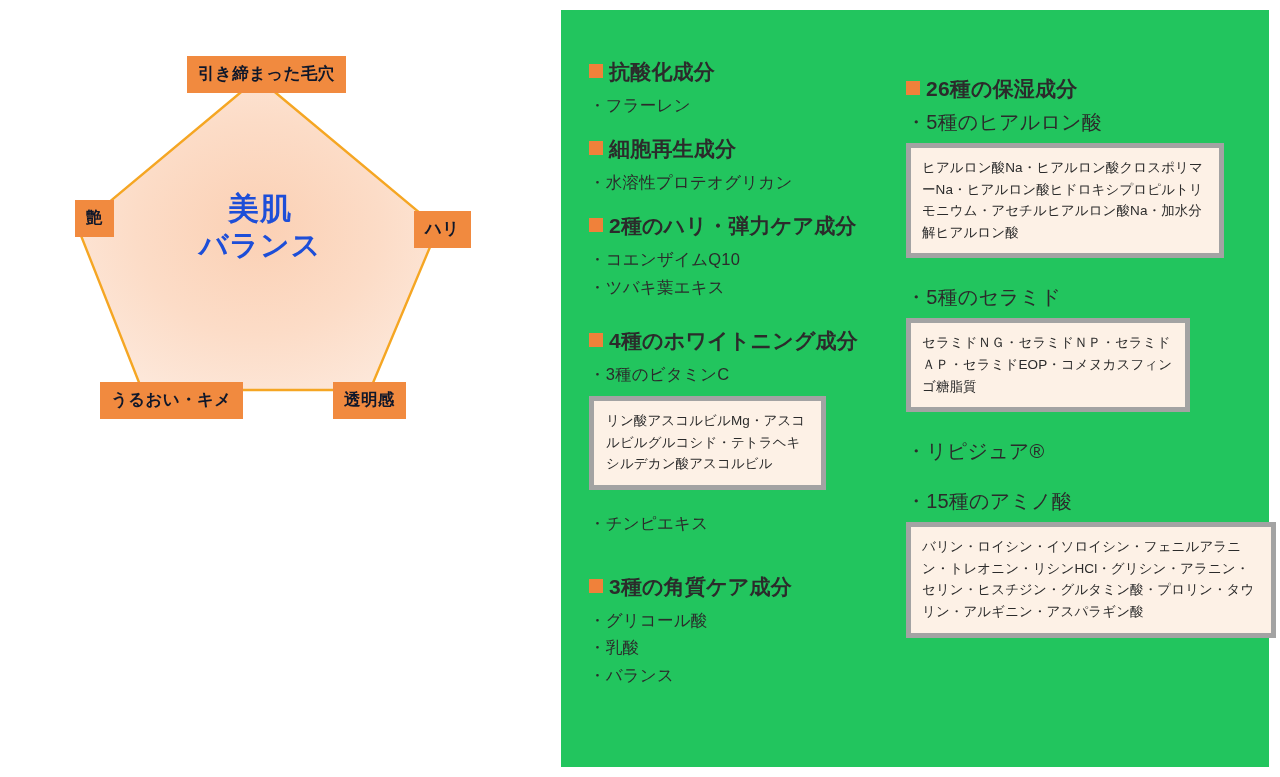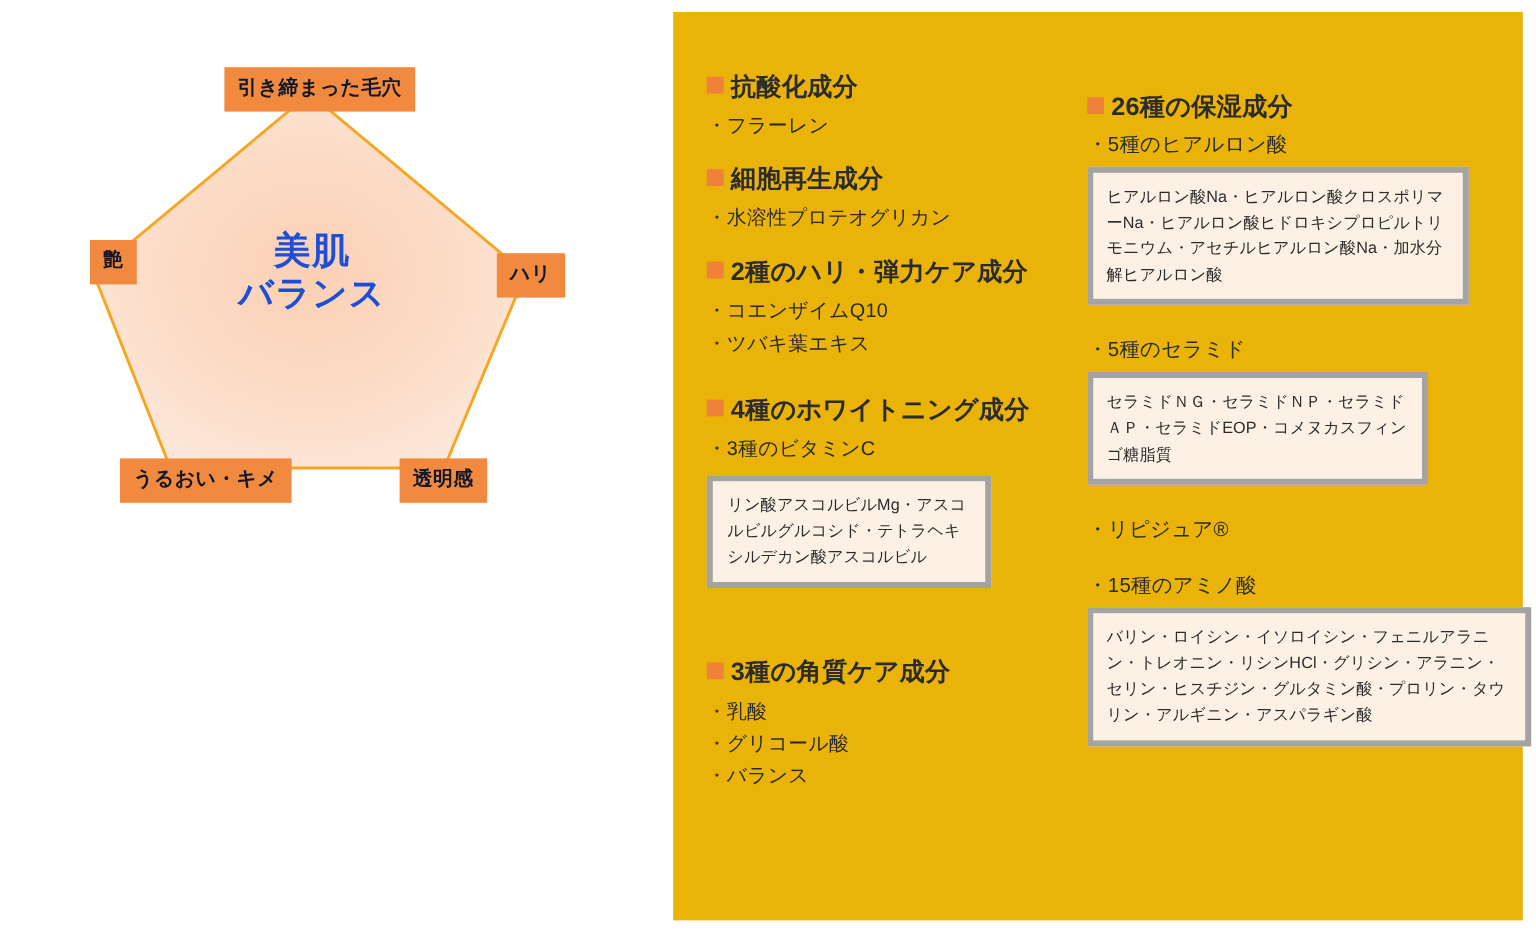--- a/index.html
+++ b/index.html
@@ -67,21 +67,21 @@
   #tag-bl     { left: 70px;  top: 342px; }
   #tag-br     { left: 303px; top: 342px; }
 
   
   #panel {
     position: absolute;
     left: 561px;
     top: 10px;
     width: 708px;
     height: 757px;
-    background: #eab308;
+    background: #22c55e;
   }
   .col {
     position: absolute;
     top: 0;
   }
   #col-left  { left: 28px; width: 320px; }
   #col-right { left: 345px; width: 340px; }
 
   .heading {
     display: flex;
@@ -105,21 +105,21 @@
   .item {
     font-size: 16.5px;
     color: #2b2b2b;
     letter-spacing: 0.2px;
     line-height: 1.65;
     margin: 0;
     white-space: nowrap;
   }
 
   .subitem {
-    font-size: 17px;
+    font-size: 20px;
     color: #2b2b2b;
     letter-spacing: 0.2px;
     margin: 0 0 7px 0;
     white-space: nowrap;
   }
 
   .box {
     border: 5px solid #a3a3a3;
     background: #fdf1e6;
     padding: 9px 11px 10px 11px;
@@ -207,31 +207,32 @@
 
     <div>
       <div class="heading">
         <span class="sq"></span>
         <span>4種のホワイトニング成分</span>
       </div>
       <p class="item">・3種のビタミンC</p>
       <div class="gap-8"></div>
       <div class="box" style="width:237px;padding-left:12px;">リン酸アスコルビルMg・アスコルビルグルコシド・テトラヘキシルデカン酸アスコルビル</div>
       <div class="gap-20"></div>
+      <p class="item">・チンピエキス</p>
     </div>
 
     <div class="gap-36"></div>
 
     <div>
       <div class="heading">
         <span class="sq"></span>
         <span>3種の角質ケア成分</span>
       </div>
+      <p class="item">・グリコール酸</p>
       <p class="item">・乳酸</p>
-      <p class="item">・グリコール酸</p>
       <p class="item">・バランス</p>
     </div>
   </div>
 
   <div class="col pad-top-right" id="col-right">
 
     <div class="heading">
       <span class="sq"></span>
       <span>26種の保湿成分</span>
     </div>

